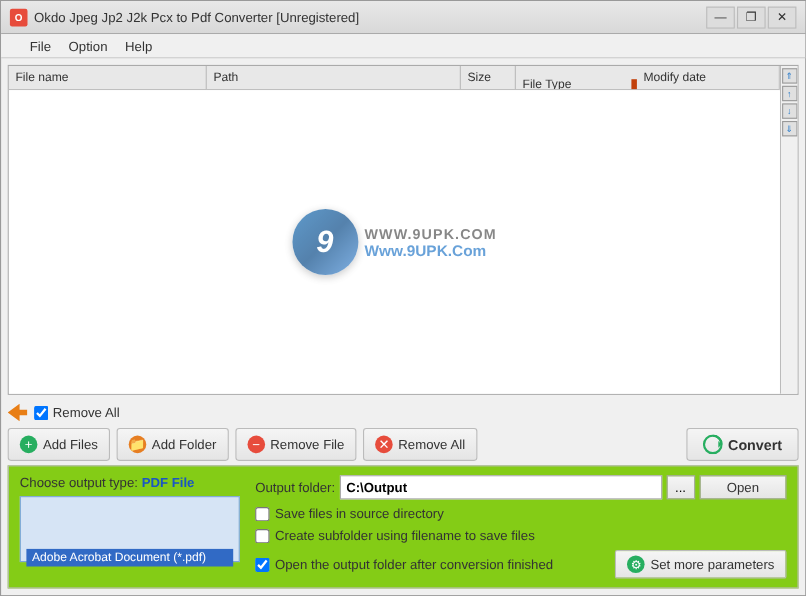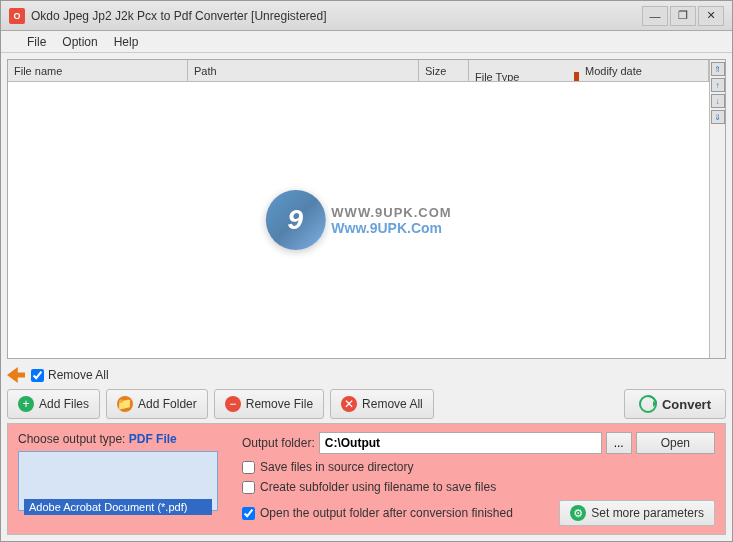--- a/index.html
+++ b/index.html
@@ -250,24 +250,24 @@
       cursor: pointer;
       display: flex;
       align-items: center;
       gap: 5px;
       font-size: 13px;
       font-weight: bold;
       color: #333;
     }
     .output-section {
       border: 1px solid #bbb;
-      background: #fca5a5;
+      background: #84cc16;
       padding: 8px 10px;
       display: flex;
-      gap: 24px;
+      gap: 14px;
     }
     .output-left {
       width: 200px;
     }
     .output-type-label {
       font-size: 12px;
       color: #333;
       margin-bottom: 5px;
     }
     .output-type-highlight {

